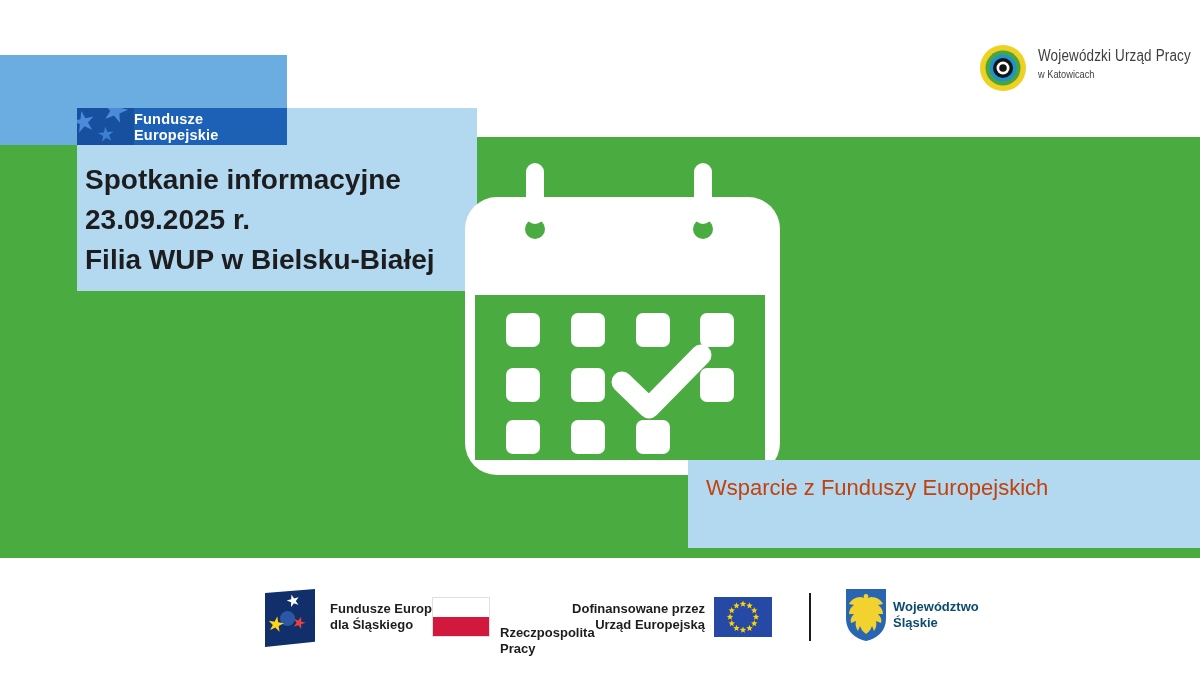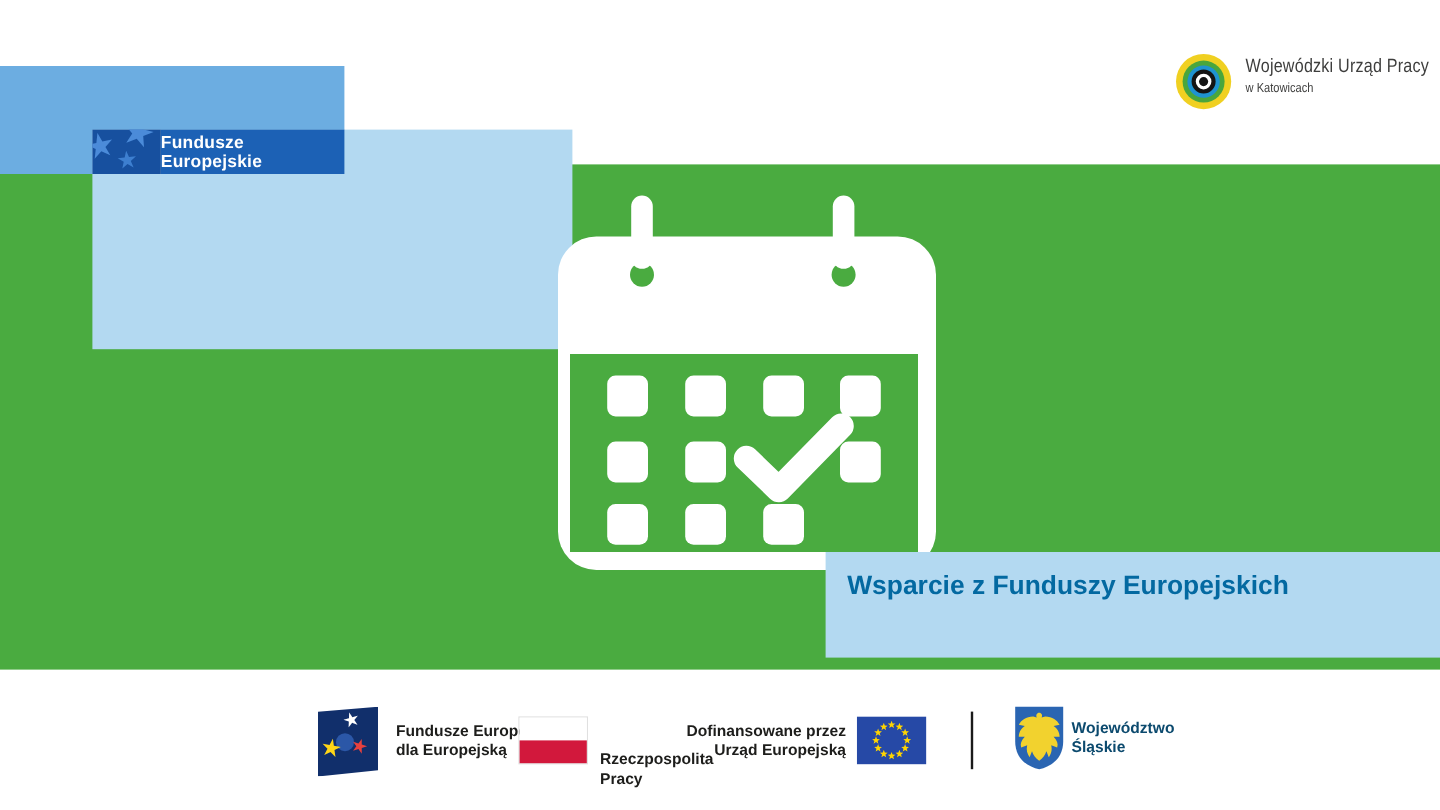--- a/index.html
+++ b/index.html
@@ -19,21 +19,21 @@
     width:57px;height:37px;background:#17509f;position:relative;overflow:hidden;flex:0 0 auto;
   }
   .fe-badge .star-square .st{position:absolute;color:#4b8bd9;line-height:1;}
   .fe-badge .badge-main{
     flex:1;background:#1c61b5;color:#ffffff;display:flex;align-items:center;justify-content:center;
     font-size:14.5px;font-weight:700;letter-spacing:.2px;
   }
   
   .title-text{left:85px;top:160px;width:392px;color:#1d1d1f;font-size:28px;font-weight:700;line-height:40px;}
   
-  .highlight-text{left:706px;top:473px;color:#0369a1;font-size:22px;font-weight:700;line-height:30px;}
+  .highlight-text{left:706px;top:473px;color:#c2410c;font-size:22px;font-weight:400;line-height:30px;}
   
   .wup-logo{left:979px;top:44px;}
   .wup-text{left:1038px;top:47px;color:#3e3e3d;}
   .wup-text .l1{font-size:16px;font-weight:500;transform:scaleX(.84);transform-origin:left top;white-space:nowrap;letter-spacing:.2px;}
   .wup-text .l2{font-size:11px;font-weight:500;transform:scaleX(.84);transform-origin:left top;margin-top:3px;}
   
   .fe-flag{left:265px;top:589px;width:50px;height:58px;background:#112f6b;
     clip-path:polygon(0% 7%,100% 0%,100% 91%,0% 100%);}
   .fe-flag .circ{position:absolute;left:15px;top:22px;width:15px;height:15px;border-radius:50%;background:#2b57a7;}
   .fe-flag .st{position:absolute;line-height:1;}
@@ -60,20 +60,25 @@
 
   <div class="abs fe-badge">
     <div class="star-square">
       <span class="st" style="left:-6px;top:0px;font-size:28px;transform:rotate(-12deg);">★</span>
       <span class="st" style="left:24px;top:-14px;font-size:32px;transform:rotate(14deg);">★</span>
       <span class="st" style="left:20px;top:16px;font-size:20px;transform:rotate(-6deg);color:#3d7fd0;">★</span>
     </div>
     <div class="badge-main">Fundusze Europejskie</div>
   </div>
 
+  <div class="abs title-text">
+    <div>Spotkanie informacyjne</div>
+    <div>23.09.2025 r.</div>
+    <div>Filia WUP w Bielsku-Białej</div>
+  </div>
 
   <svg class="abs" style="left:452px;top:158px;" width="332" height="322" viewBox="0 0 332 322">
     <rect x="13" y="39" width="315" height="278" rx="32" fill="#ffffff"></rect>
     <rect x="23" y="137" width="290" height="165" fill="#4aab40"></rect>
 
     <circle cx="83" cy="69" r="21" fill="#ffffff"></circle>
     <circle cx="83" cy="71" r="10" fill="#4aab40"></circle>
     <rect x="74" y="5" width="18" height="61" rx="9" fill="#ffffff"></rect>
     <circle cx="251" cy="69" r="21" fill="#ffffff"></circle>
     <circle cx="251" cy="71" r="10" fill="#4aab40"></circle>
@@ -114,21 +119,21 @@
   </div>
 
   <div class="abs fe-flag">
     <div class="circ"></div>
     <span class="st" style="left:21px;top:4px;font-size:16px;color:#ffffff;transform:rotate(-16deg);">★</span>
     <span class="st" style="left:2px;top:25px;font-size:20px;color:#ffd617;transform:rotate(10deg);">★</span>
     <span class="st" style="left:27px;top:26px;font-size:16px;color:#e8413e;transform:rotate(18deg);">★</span>
   </div>
   <div class="abs footer-text fe-text">
     <div>Fundusze Europejskie</div>
-    <div>dla Europejską</div>
+    <div>dla Śląskiego</div>
   </div>
 
   <div class="abs pl-flag">
     <div class="w"></div>
     <div class="r"></div>
   </div>
   <div class="abs footer-text pl-text">
     <div>Rzeczpospolita</div>
     <div>Pracy</div>
   </div>

